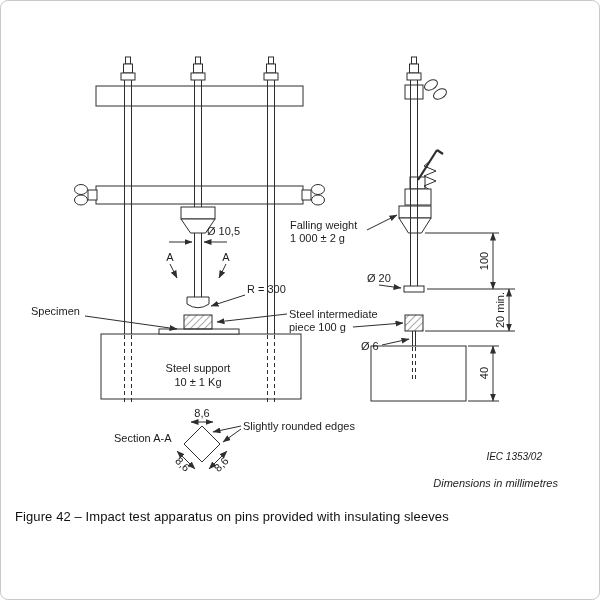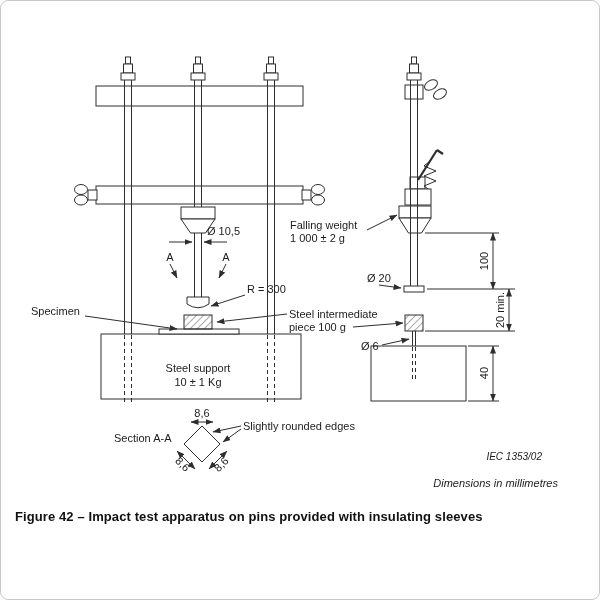--- a/index.html
+++ b/index.html
@@ -11,21 +11,21 @@
   svg { display:block; }
   svg text { font-family:"Liberation Sans", sans-serif; font-size:11px; fill:#1c1c1c; }
   svg text.sm { font-size:10px; }
   svg text.it { font-style:italic; }
   .ln  { stroke:#2e2e2e; stroke-width:1; fill:none; }
   .lv  { stroke-width:2.2; }
   .sh  { fill:#ffffff; stroke:#2e2e2e; stroke-width:1; }
   .ht  { fill:url(#hatch); stroke:#2e2e2e; stroke-width:1; }
   .dsh { stroke-dasharray:4 3; }
   .caption {
-    font-weight:bold; font-size:13px; color:#111111;
+    font-weight:normal; font-size:13px; color:#111111;
     padding:10px 17px 0 14px; letter-spacing:0.1px;
   }
 </style>
 </head>
 <body>
 
 <div class="page">
 
 <svg width="600" height="498" viewBox="0 0 600 498">
   <defs>

